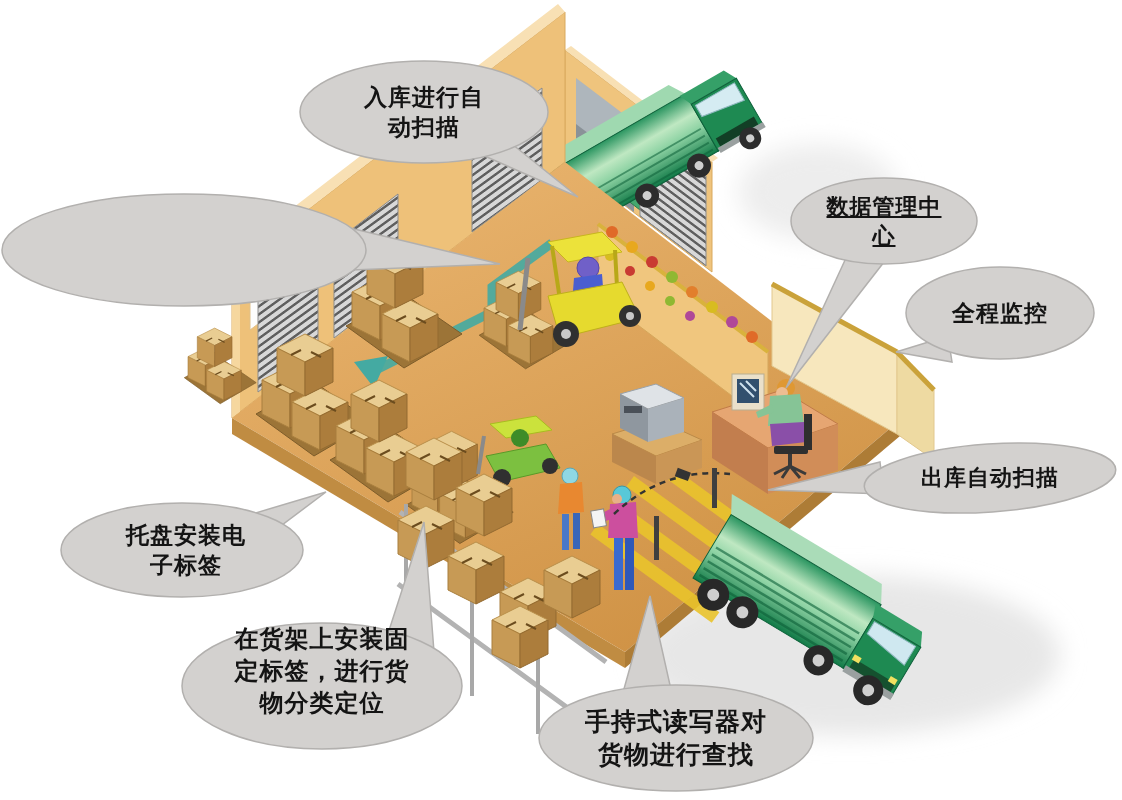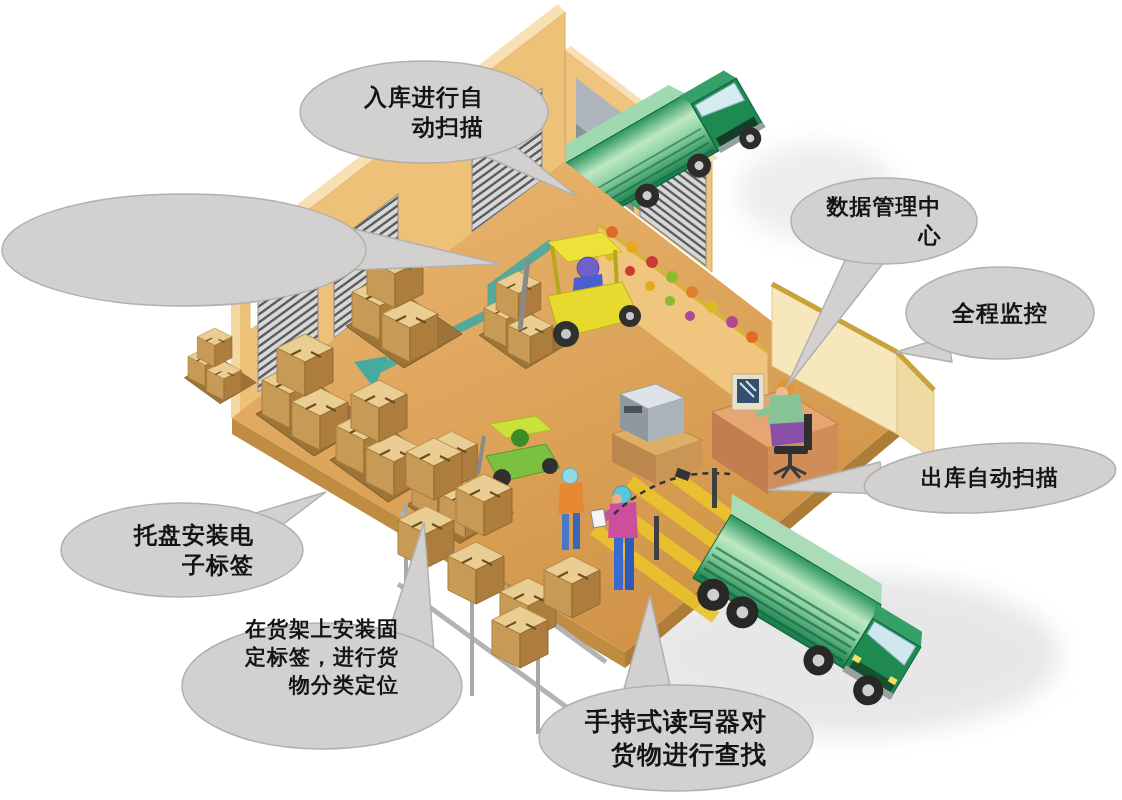--- a/index.html
+++ b/index.html
@@ -1,21 +1,21 @@
 <!DOCTYPE html>
 <html><head>
 <meta charset="utf-8">
 <style>
   html,body{margin:0;padding:0;background:#ffffff;}
   .stage{position:relative;width:1122px;height:800px;background:#ffffff;overflow:hidden;
          font-family:"DejaVu Sans","Liberation Sans",sans-serif;}
   .scene-svg{position:absolute;left:0;top:0;width:1122px;height:800px;}
   .bubble-text{
     position:absolute;display:flex;align-items:center;justify-content:center;
-    text-align:right;white-space:pre-line;color:#141414;font-weight:700;
+    text-align:center;white-space:pre-line;color:#141414;font-weight:700;
     line-height:1.32;letter-spacing:1px;pointer-events:none;
   }
 </style>
 </head>
 <body>
 
 <div class="stage">
 
 <svg class="scene-svg" viewBox="0 0 1122 800">
   <defs>
@@ -306,25 +306,25 @@
     <ellipse cx="1000" cy="313" rx="94" ry="46"></ellipse>
     <ellipse cx="990" cy="478" rx="126" ry="34" transform="rotate(-4 990 478)"></ellipse>
     <ellipse cx="182" cy="550" rx="121" ry="47"></ellipse>
     <ellipse cx="322" cy="686" rx="140" ry="63"></ellipse>
     <ellipse cx="676" cy="738" rx="137" ry="53"></ellipse>
   </g>
 </svg>
 
 <div class="bubble-text" style="left:302px;top:70px;width:244px;height:84px;font-size:23px;">入库进行自
 动扫描</div>
-<div class="bubble-text" style="left:794px;top:184px;width:180px;height:74px;font-size:22px;">数据管理中
+<div class="bubble-text" style="left:794px;top:184px;width:180px;height:74px;font-size:22px;text-decoration:underline;">数据管理中
 心</div>
 <div class="bubble-text" style="left:868px;top:458px;width:244px;height:40px;font-size:22px;">出库自动扫描</div>
 <div class="bubble-text" style="left:910px;top:288px;width:180px;height:50px;font-size:23px;">全程监控</div>
-<div class="bubble-text" style="left:76px;top:510px;width:236px;height:80px;font-size:23px;">托盘安装电
+<div class="bubble-text" style="left:68px;top:510px;width:236px;height:80px;font-size:23px;">托盘安装电
 子标签</div>
-<div class="bubble-text" style="left:186px;top:602px;width:272px;height:112px;font-size:21px;">在货架上安装固
+<div class="bubble-text" style="left:186px;top:616px;width:272px;height:112px;font-size:24px;">在货架上安装固
 定标签，进行货
 物分类定位</div>
 <div class="bubble-text" style="left:542px;top:692px;width:268px;height:92px;font-size:25px;">手持式读写器对
 货物进行查找</div>
 
 </div>
 
 </body></html>

